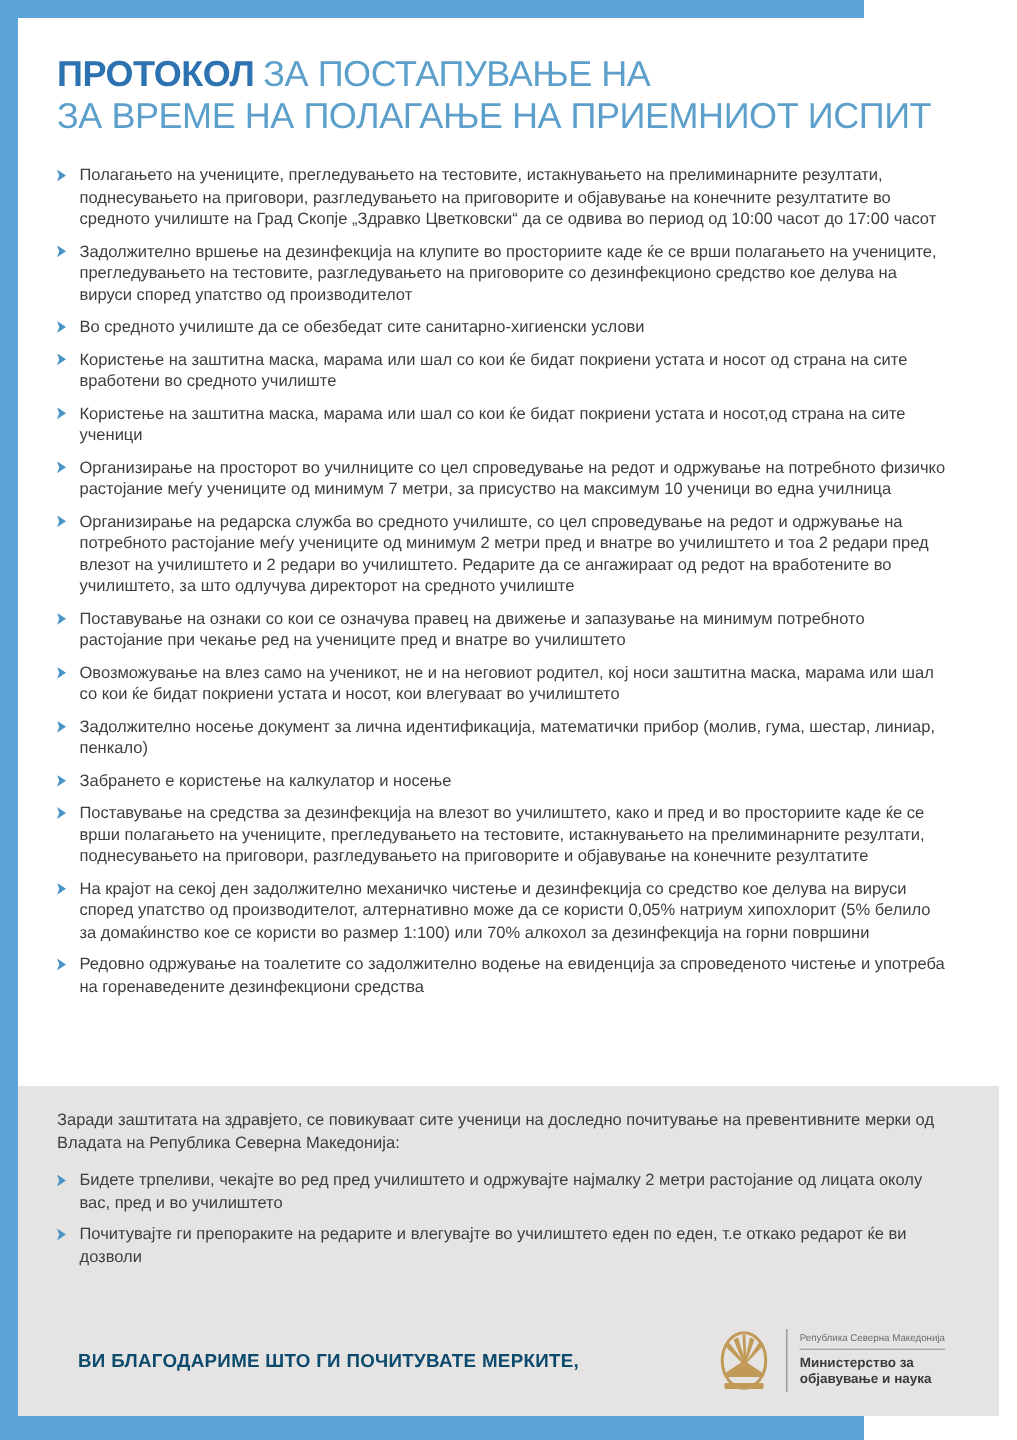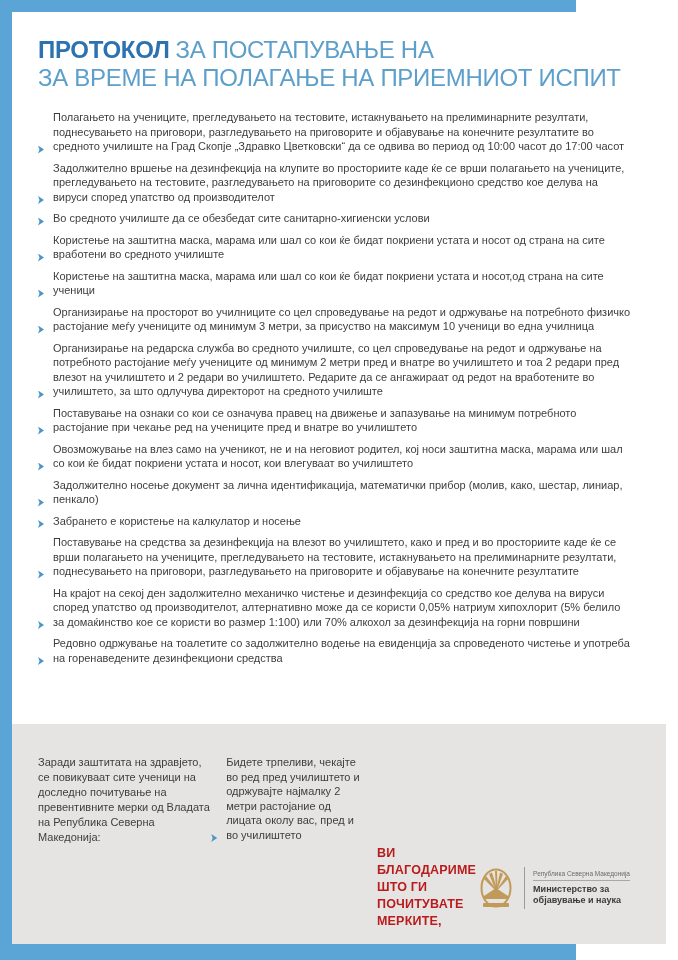--- a/index.html
+++ b/index.html
@@ -42,53 +42,52 @@
     margin-right: 6px;
   }
   .bullet-list { list-style: none; margin: 0; padding: 0; }
   .bullet-item {
     display: flex;
     gap: 9px;
     margin-bottom: 7px;
     font-size: 11px;
     line-height: 14.5px;
     color: #3E3E40;
-    align-items: flex-end;
   }
   .arrow {
     flex: 0 0 auto;
     width: 6px; height: 8px;
     margin-top: 3px;
     background: #4B94C6;
     clip-path: polygon(0 0, 100% 50%, 0 100%, 25% 50%);
   }
   .bullet-text { flex: 1 1 auto; }
   
   .gray-section {
     flex: 1 1 auto;
     background: #E5E4E3;
     box-sizing: border-box;
-    padding: 31px 34px 14px 26px;
-    display: flex; flex-direction: row;
+    padding: 16px 34px 14px 26px;
+    display: flex; flex-direction: column;
   }
   .advisory-intro {
     margin: 0 0 10px 0;
     font-size: 11px;
     line-height: 15px;
     color: #3E3E40;
   }
   .footer-row {
     margin-top: auto;
     display: flex;
     align-items: center;
     justify-content: space-between;
   }
   .thanks {
     padding-left: 14px;
-    color: #b91c1c;
+    color: #0c4a6e;
     font-weight: bold;
     font-size: 12.5px;
     line-height: 17px;
     letter-spacing: 0.2px;
   }
   .logo { display: flex; align-items: center; gap: 8px; margin-right: 2px; }
   .logo-divider { width: 1px; height: 42px; background: #9a9a9a; }
   .logo-text { display: flex; flex-direction: column; }
   .logo-country {
     font-size: 6.5px;
@@ -139,41 +138,41 @@
             <span class="bullet-text">Користење на заштитна маска, марама или шал со кои ќе бидат покриени устата и носот од страна на сите вработени во средното училиште</span>
           </li>
 
           <li class="bullet-item">
             <span class="arrow"></span>
             <span class="bullet-text">Користење на заштитна маска, марама или шал со кои ќе бидат покриени устата и носот,од страна на сите ученици</span>
           </li>
 
           <li class="bullet-item">
             <span class="arrow"></span>
-            <span class="bullet-text">Организирање на просторот во училниците со цел спроведување на редот и одржување на потребното физичко растојание меѓу учениците од минимум 3 метри, за присуство на максимум 10 ученици во една училница</span>
+            <span class="bullet-text">Организирање на просторот во училниците со цел спроведување на редот и одржување на потребното физичко растојание меѓу учениците од минимум 7 метри, за присуство на максимум 10 ученици во една училница</span>
           </li>
 
           <li class="bullet-item">
             <span class="arrow"></span>
             <span class="bullet-text">Организирање на редарска служба во средното училиште, со цел спроведување на редот и одржување на потребното растојание меѓу учениците од минимум 2 метри пред и внатре во училиштето и тоа 2 редари пред влезот на училиштето и 2 редари во училиштето. Редарите да се ангажираат од редот на вработените во училиштето, за што одлучува директорот на средното училиште</span>
           </li>
 
           <li class="bullet-item">
             <span class="arrow"></span>
             <span class="bullet-text">Поставување на ознаки со кои се означува правец на движење и запазување на минимум потребното растојание при чекање ред на учениците пред и внатре во училиштето</span>
           </li>
 
           <li class="bullet-item">
             <span class="arrow"></span>
             <span class="bullet-text">Овозможување на влез само на ученикот, не и на неговиот родител, кој носи заштитна маска, марама или шал со кои ќе бидат покриени устата и носот, кои влегуваат во училиштето</span>
           </li>
 
           <li class="bullet-item">
             <span class="arrow"></span>
-            <span class="bullet-text">Задолжително носење документ за лична идентификација, математички прибор (молив, како, шестар, линиар, пенкало)</span>
+            <span class="bullet-text">Задолжително носење документ за лична идентификација, математички прибор (молив, гума, шестар, линиар, пенкало)</span>
           </li>
 
           <li class="bullet-item">
             <span class="arrow"></span>
             <span class="bullet-text">Забрането е користење на калкулатор и носење</span>
           </li>
 
           <li class="bullet-item">
             <span class="arrow"></span>
             <span class="bullet-text">Поставување на средства за дезинфекција на влезот во училиштето, како и пред и во просториите каде ќе се врши полагањето на учениците, прегледувањето на тестовите, истакнувањето на прелиминарните резултати, поднесувањето на приговори, разгледувањето на приговорите и објавување на конечните резултатите</span>
@@ -194,20 +193,24 @@
     <div class="gray-section">
       <p class="advisory-intro">Заради заштитата на здравјето, се повикуваат сите ученици на доследно почитување на превентивните мерки од Владата на Република Северна Македонија:</p>
 
       <ul class="bullet-list">
 
           <li class="bullet-item">
             <span class="arrow"></span>
             <span class="bullet-text">Бидете трпеливи, чекајте во ред пред училиштето и одржувајте најмалку 2 метри растојание од лицата околу вас, пред и во училиштето</span>
           </li>
 
+          <li class="bullet-item">
+            <span class="arrow"></span>
+            <span class="bullet-text">Почитувајте ги препораките на редарите и влегувајте во училиштето еден по еден, т.е откако редарот ќе ви дозволи</span>
+          </li>
 
         </ul>
 
       <div class="footer-row">
         <div class="thanks">
           <div>ВИ БЛАГОДАРИМЕ ШТО ГИ ПОЧИТУВАТЕ МЕРКИТЕ,</div>
         </div>
 
         <div class="logo">
           <svg width="40" height="46" viewBox="0 0 40 46" aria-hidden="true">

